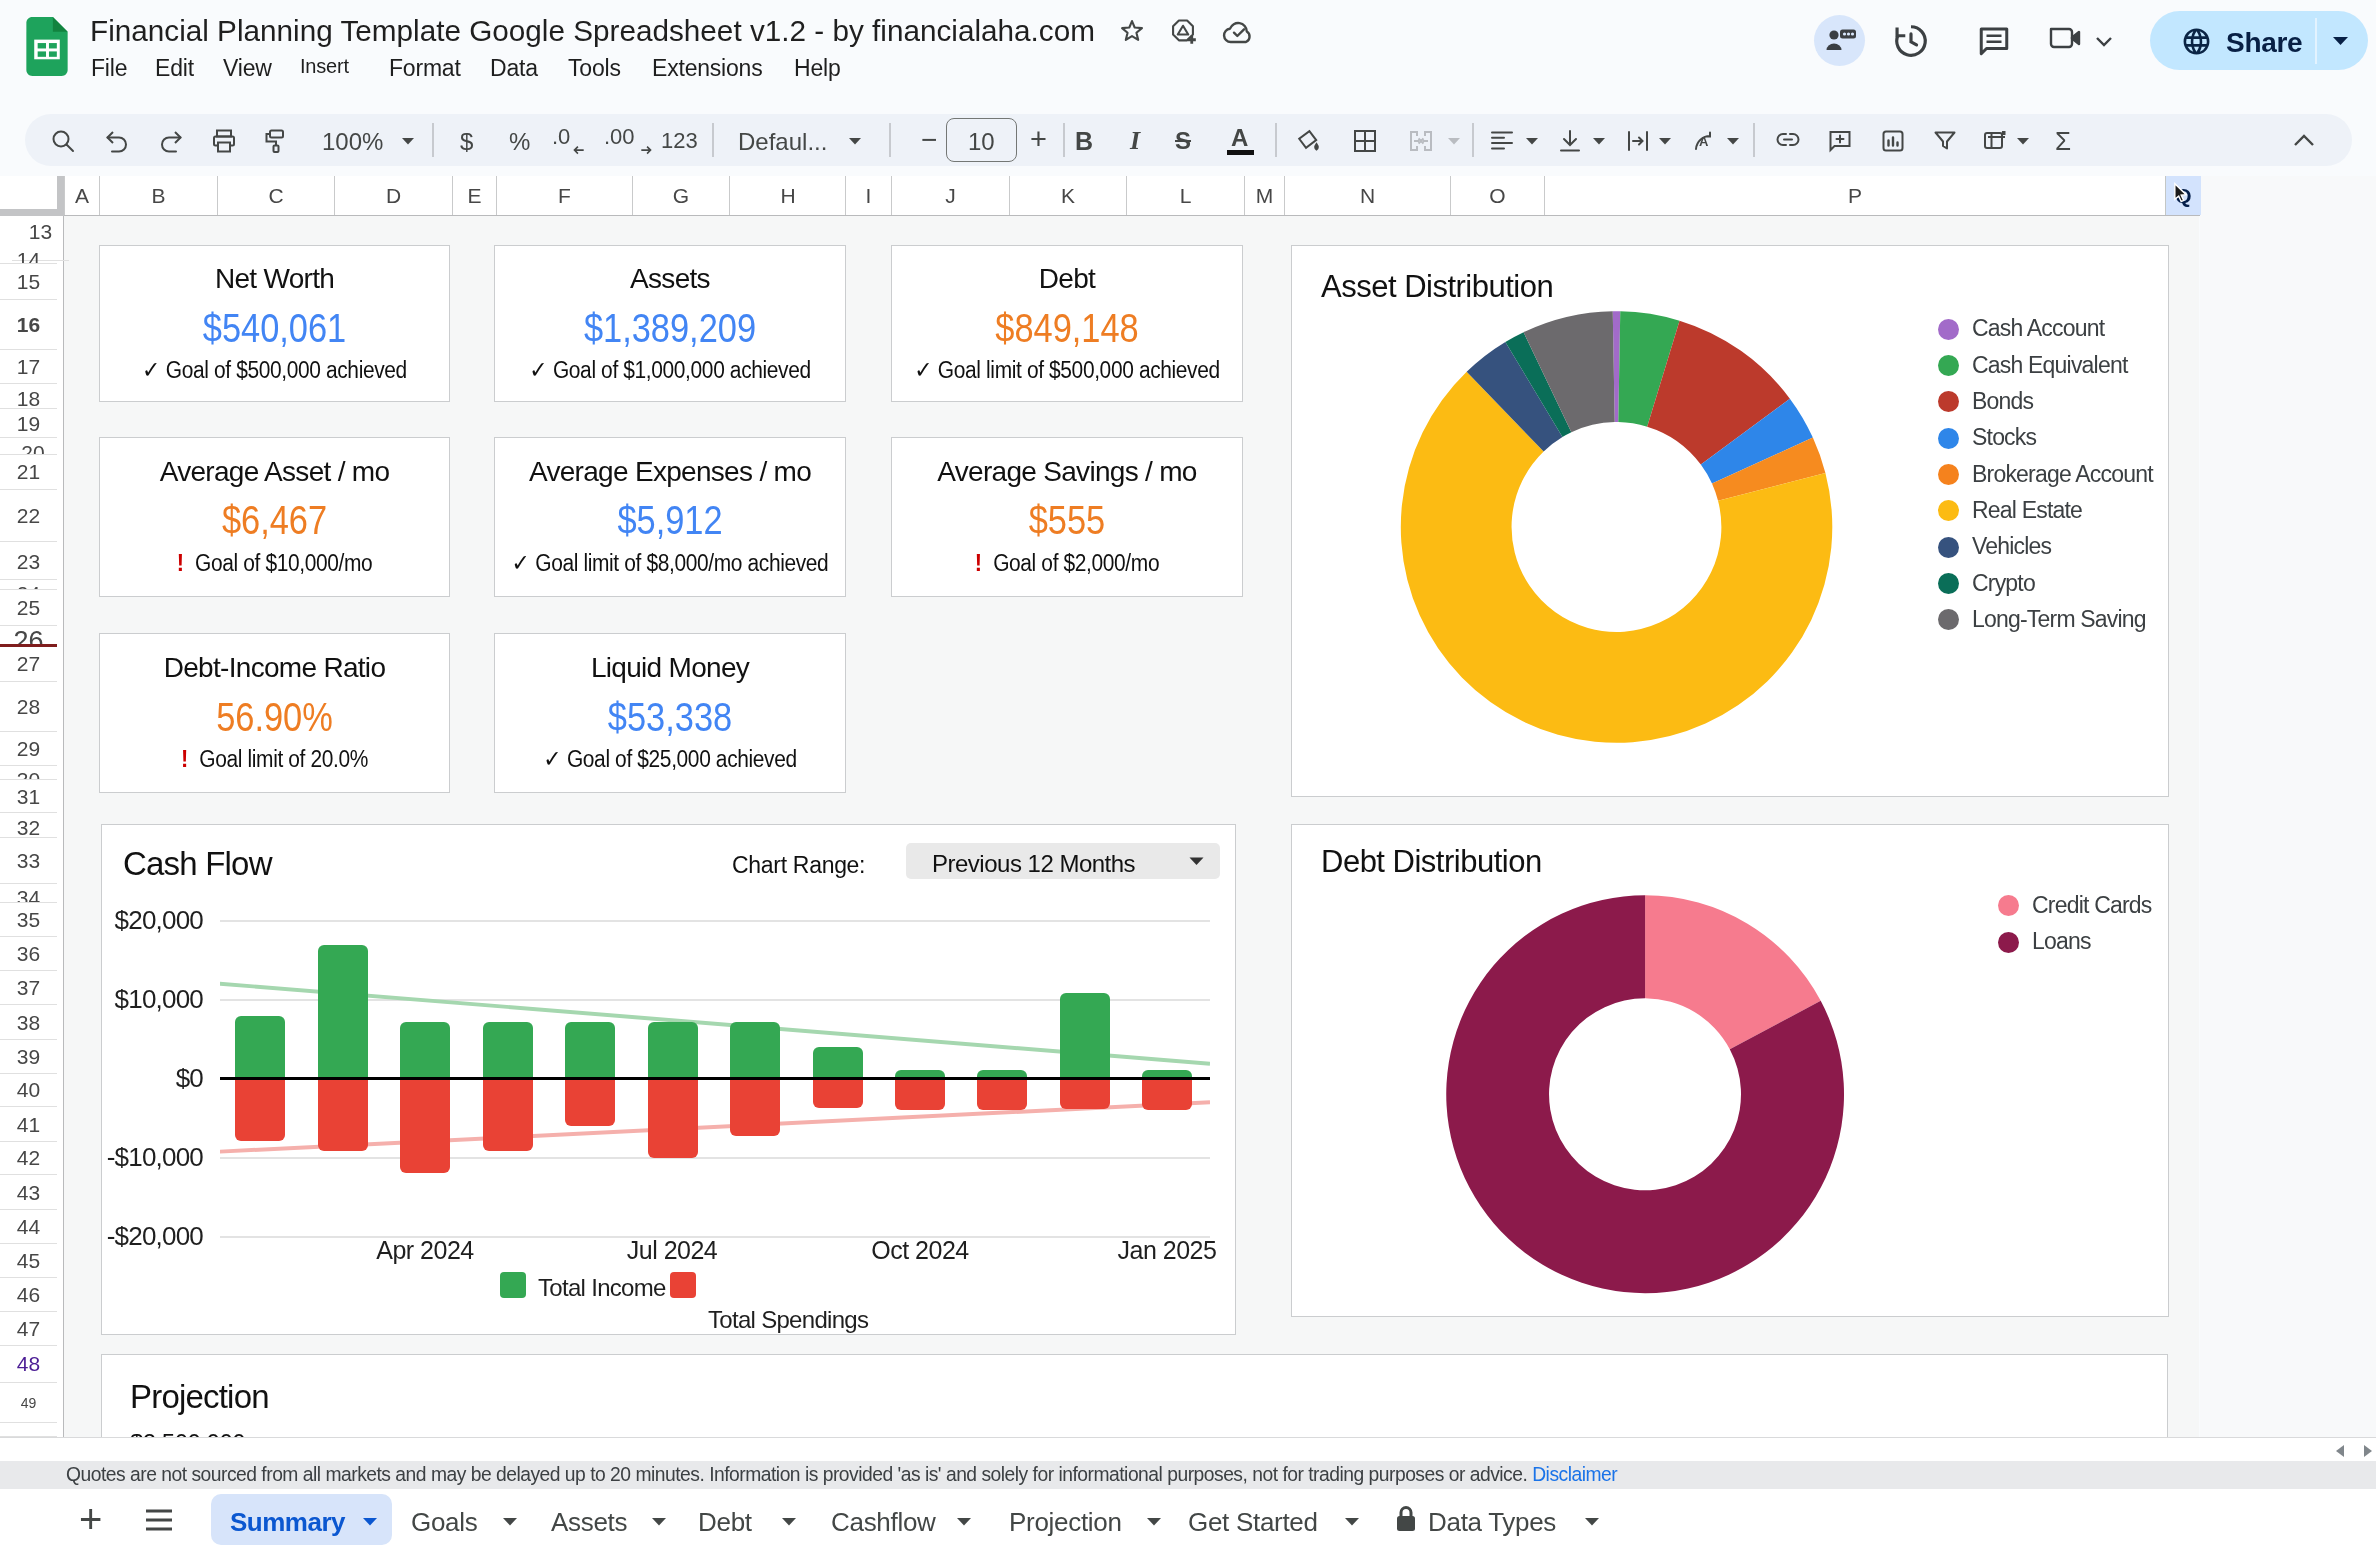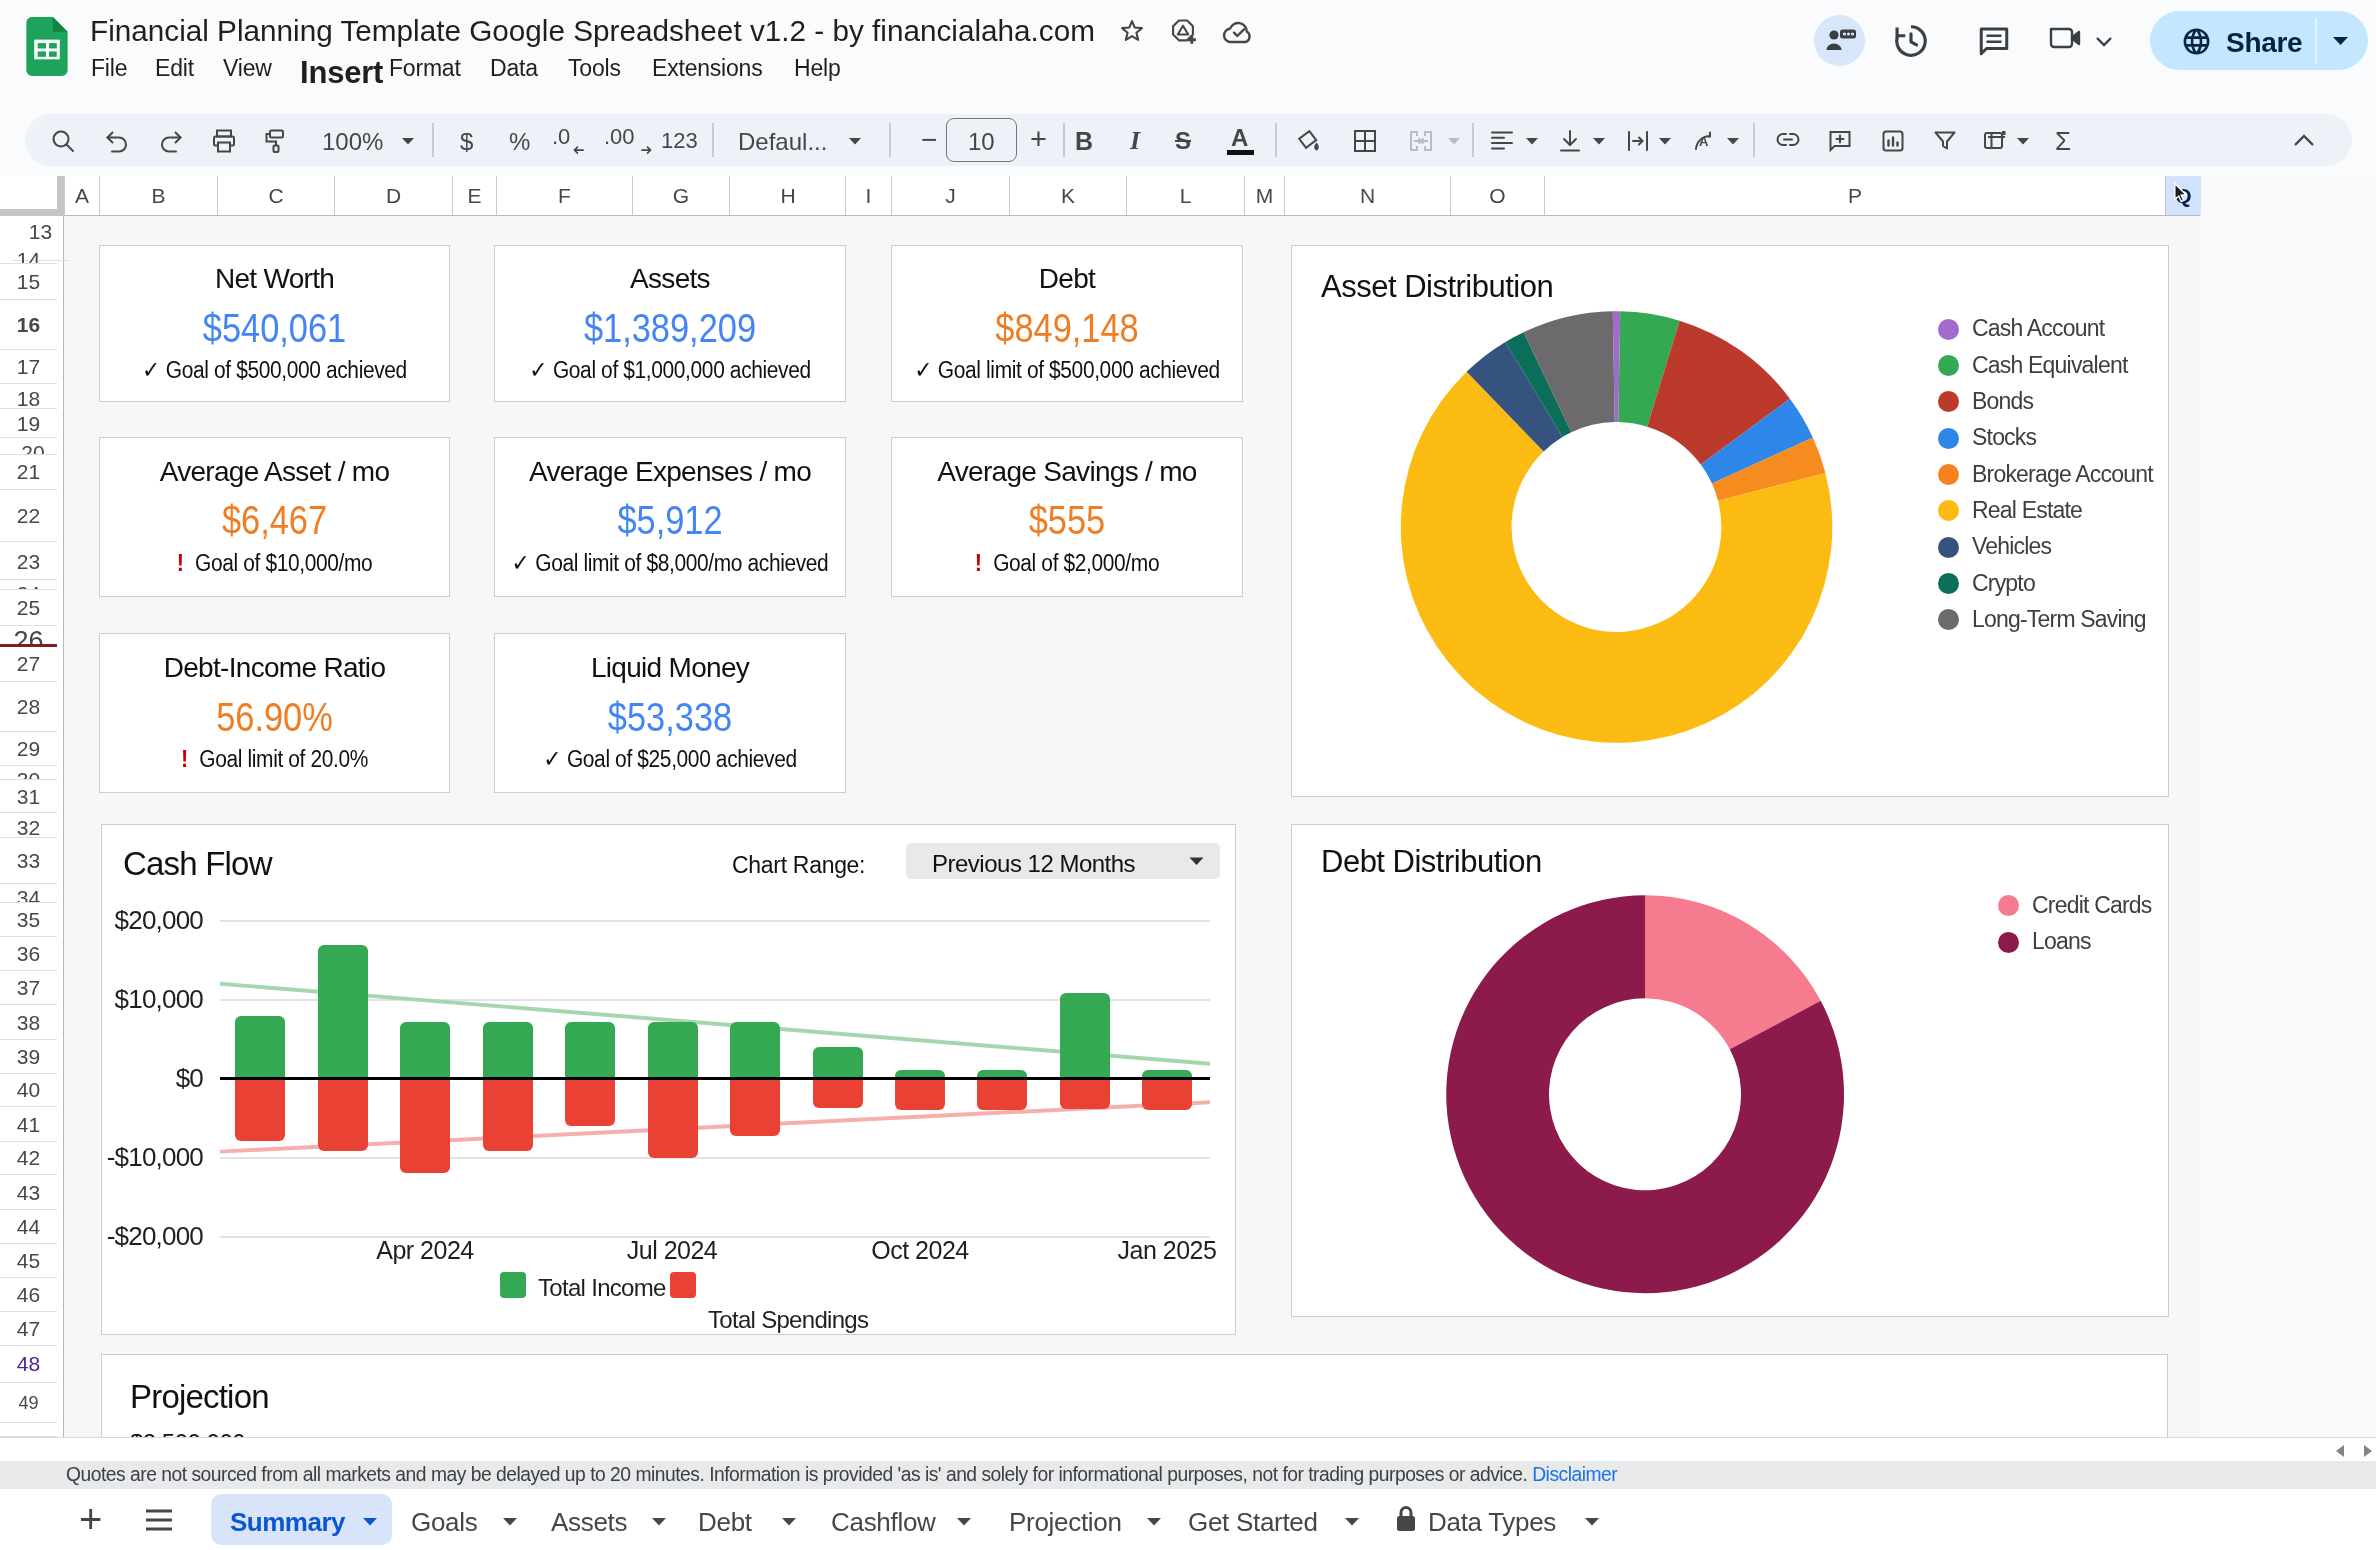--- a/index.html
+++ b/index.html
@@ -35,21 +35,21 @@
  <path d="M19.5 16 v7 M16 19.5 h7" stroke-width="2.4"></path>
 </svg>
 <svg class="abs" style="left:1222px;top:19px;" width="32" height="26" viewBox="0 0 24 18" fill="none" stroke="#444746" stroke-width="1.8">
  <path d="M6.5 16.5 a5 5 0 0 1 -0.5-9.97 A6.5 6.5 0 0 1 18.6 8.6 a4.5 4.5 0 0 1 -0.6 7.9 Z" stroke-linejoin="round"></path>
  <path d="M9 9.5 l2.5 2.5 5-5" stroke-linecap="round" stroke-linejoin="round"></path>
 </svg>
 
 <div class="abs" style="left:91px;top:55px;font-size:23px;color:#1f1f1f;font-weight:normal;white-space:nowrap;letter-spacing:-0.2px;">File</div>
 <div class="abs" style="left:155px;top:55px;font-size:23px;color:#1f1f1f;font-weight:normal;white-space:nowrap;letter-spacing:-0.2px;">Edit</div>
 <div class="abs" style="left:223px;top:55px;font-size:23px;color:#1f1f1f;font-weight:normal;white-space:nowrap;letter-spacing:-0.2px;">View</div>
-<div class="abs" style="left:300px;top:55px;font-size:31px;color:#1f1f1f;font-weight:bold;white-space:nowrap;letter-spacing:-0.2px;">Insert</div>
+<div class="abs" style="left:300px;top:55px;font-size:20px;color:#1f1f1f;font-weight:normal;white-space:nowrap;letter-spacing:-0.2px;">Insert</div>
 <div class="abs" style="left:389px;top:55px;font-size:23px;color:#1f1f1f;font-weight:normal;white-space:nowrap;letter-spacing:-0.2px;">Format</div>
 <div class="abs" style="left:490px;top:55px;font-size:23px;color:#1f1f1f;font-weight:normal;white-space:nowrap;letter-spacing:-0.2px;">Data</div>
 <div class="abs" style="left:568px;top:55px;font-size:23px;color:#1f1f1f;font-weight:normal;white-space:nowrap;letter-spacing:-0.2px;">Tools</div>
 <div class="abs" style="left:652px;top:55px;font-size:23px;color:#1f1f1f;font-weight:normal;white-space:nowrap;letter-spacing:-0.2px;">Extensions</div>
 <div class="abs" style="left:794px;top:55px;font-size:23px;color:#1f1f1f;font-weight:normal;white-space:nowrap;letter-spacing:-0.2px;">Help</div>
 
 <div class="abs" style="left:1814px;top:15px;width:51px;height:51px;border-radius:50%;background:#d8e6fb;"></div>
 <svg class="abs" style="left:1825px;top:26px;" width="32" height="30" viewBox="0 0 32 30" fill="#3b3f43">
  <circle cx="9" cy="9" r="4.6"></circle>
  <path d="M1.5 24 a7.5 6.5 0 0 1 15 0 Z"></path>
@@ -332,21 +332,21 @@
     </div>
 <div class="abs ctr" style="left:0;top:1278px;width:57px;height:34px;overflow:hidden;border-bottom:1px solid #e0e0e0;font-size:21px;color:#474747;box-sizing:border-box;">
       <div style="height:34px;line-height:34px;">46</div>
     </div>
 <div class="abs ctr" style="left:0;top:1312px;width:57px;height:34px;overflow:hidden;border-bottom:1px solid #e0e0e0;font-size:21px;color:#474747;box-sizing:border-box;">
       <div style="height:34px;line-height:34px;">47</div>
     </div>
 <div class="abs ctr" style="left:0;top:1345px;width:57px;height:38px;overflow:hidden;border-bottom:1px solid #e0e0e0;font-size:21px;color:#4c1d95;box-sizing:border-box;">
       <div style="height:38px;line-height:38px;">48</div>
     </div>
-<div class="abs ctr" style="left:0;top:1383px;width:57px;height:40px;overflow:hidden;border-bottom:1px solid #e0e0e0;font-size:18px;color:#474747;box-sizing:border-box;">
+<div class="abs ctr" style="left:0;top:1383px;width:57px;height:40px;overflow:hidden;border-bottom:1px solid #e0e0e0;font-size:14px;color:#474747;box-sizing:border-box;">
       <div style="height:40px;line-height:40px;">49</div>
     </div>
 <div class="abs ctr" style="left:0;top:1423px;width:57px;height:14px;overflow:hidden;border-bottom:1px solid #e0e0e0;font-size:21px;color:#474747;box-sizing:border-box;">
       <div style="height:30px;line-height:30px;"></div>
     </div>
 <svg class="abs" style="left:2172px;top:182px;" width="17" height="22" viewBox="0 0 24 30">
 <path d="M4 2 L4 24 L9.5 19.5 L13 27 L16.5 25.5 L13 18 L20 17.5 Z" fill="#1b1b1b" stroke="#fff" stroke-width="2"></path>
     </svg>
 <div class="card" style="left:99px;top:245px;width:351px;height:157px;"></div>
 <div class="abs ctr" style="left:99px;top:263px;width:351px;font-size:28px;color:#111;font-weight:normal;white-space:nowrap;letter-spacing:-0.7px;">Net Worth</div>

